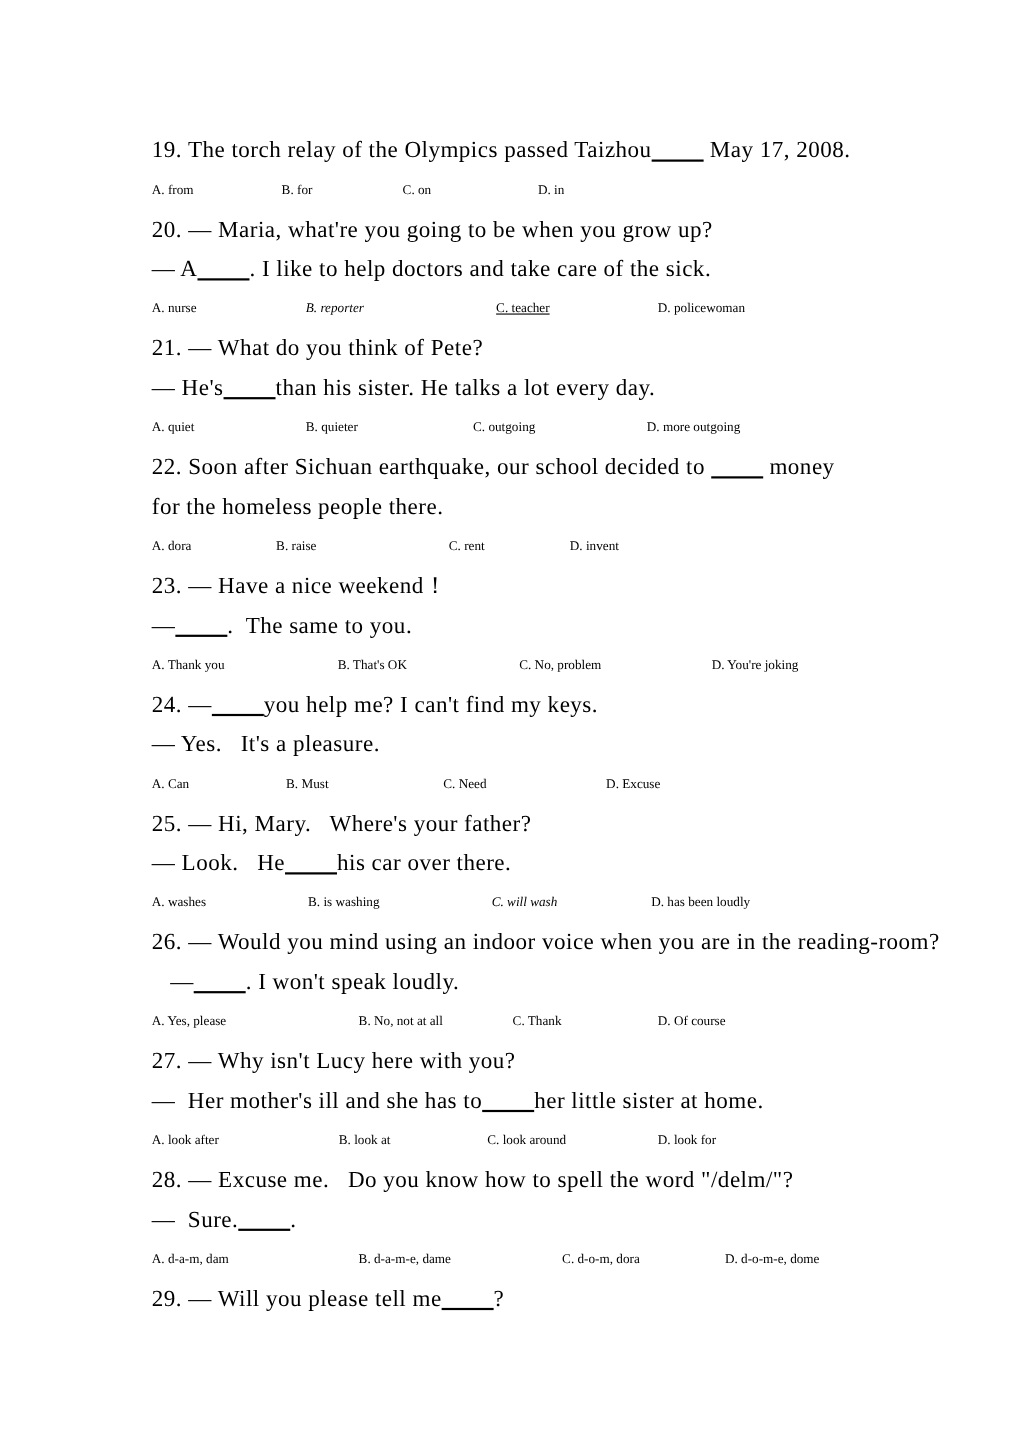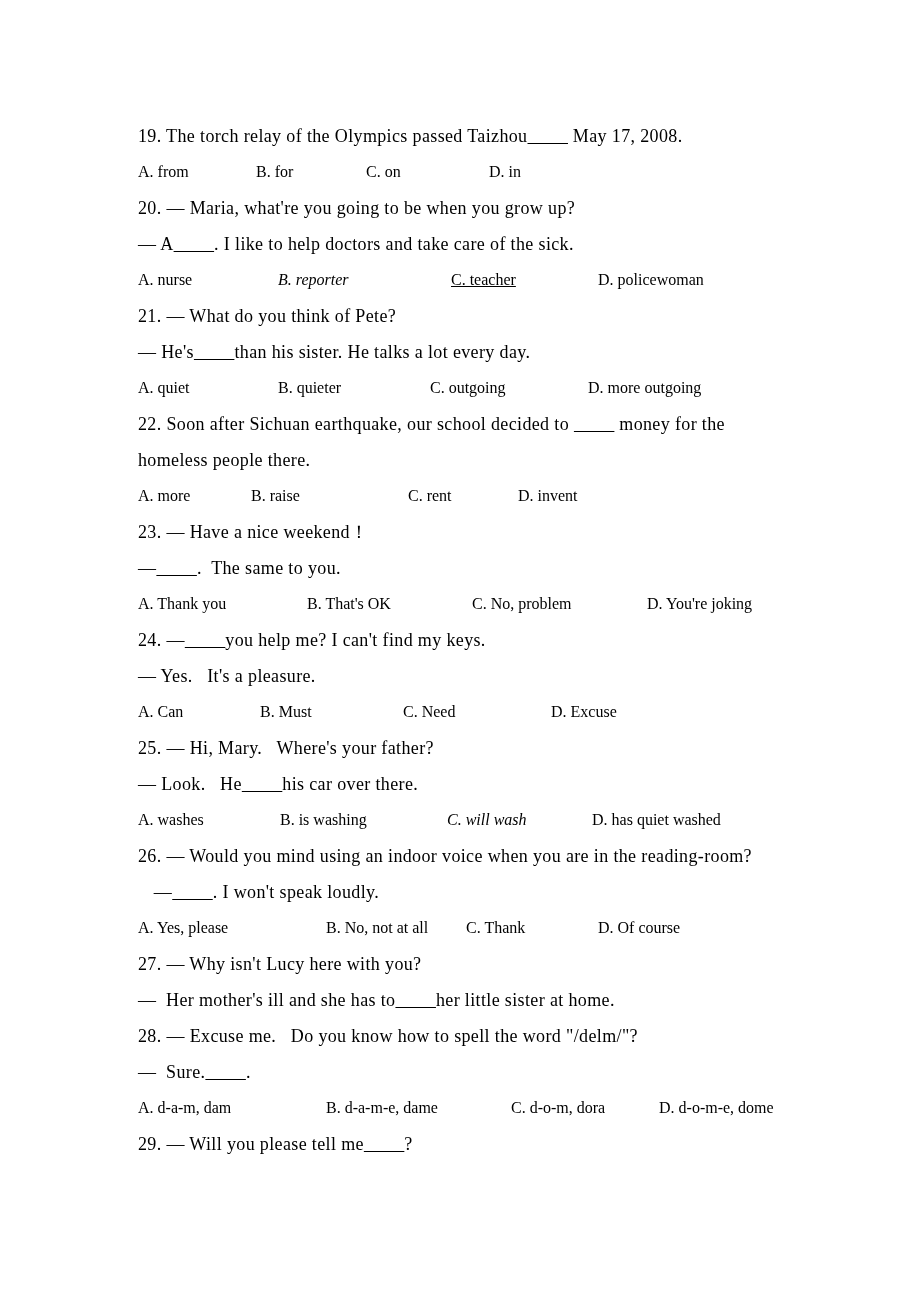--- a/index.html
+++ b/index.html
@@ -24,36 +24,36 @@
     padding: 0;
     box-sizing: border-box;
   }
   .content {
     position: absolute;
     left: 138px;
     top: 118px;
     width: 640px;
   }
   .line {
-    font-size: 18px;
+    font-size: 21px;
     line-height: 36px;
     white-space: pre;
     letter-spacing: 0.02em;
   }
   .line.wrap {
     white-space: normal;
     width: 625px;
     text-indent: 0;
   }
   .line.indent {
     padding-left: 11px;
   }
   
   .opts {
-    font-size: 16px;
+    font-size: 12px;
     line-height: 36px;
     white-space: nowrap;
   }
   .opts span.opt {
     display: inline-block;
     vertical-align: baseline;
   }
   .blank {
     text-decoration: underline;
     letter-spacing: 0;
@@ -73,45 +73,46 @@
         <div class="line">— A<span class="blank">&nbsp;&nbsp;&nbsp;&nbsp;&nbsp;&nbsp;&nbsp;&nbsp;&nbsp;</span>. I like to help doctors and take care of the sick.</div>
         <div class="opts"><span class="opt" style="width: 140px;">A. nurse</span><span class="opt" style="width: 173px; font-style: italic;">B. reporter</span><span class="opt" style="width: 147px; text-decoration: underline;">C. teacher</span><span class="opt">D. policewoman</span></div>
       </div>
       <div>
         <div class="line">21. — What do you think of Pete?</div>
         <div class="line">— He's<span class="blank">&nbsp;&nbsp;&nbsp;&nbsp;&nbsp;&nbsp;&nbsp;&nbsp;&nbsp;</span>than his sister. He talks a lot every day.</div>
         <div class="opts"><span class="opt" style="width: 140px;">A. quiet</span><span class="opt" style="width: 152px;">B. quieter</span><span class="opt" style="width: 158px;">C. outgoing</span><span class="opt">D. more outgoing</span></div>
       </div>
       <div>
         <div class="line wrap">22. Soon after Sichuan earthquake,   our school decided to <span class="blank">&nbsp;&nbsp;&nbsp;&nbsp;&nbsp;&nbsp;&nbsp;&nbsp;&nbsp;</span> money for the homeless people there.</div>
-        <div class="opts"><span class="opt" style="width: 113px;">A. more</span><span class="opt" style="width: 111px;">B. raise</span><span class="opt" style="width: 110px; margin-left: 46px;">C. rent</span><span class="opt">D. invent</span></div>
+        <div class="opts"><span class="opt" style="width: 113px;">A. dora</span><span class="opt" style="width: 111px;">B. raise</span><span class="opt" style="width: 110px; margin-left: 46px;">C. rent</span><span class="opt">D. invent</span></div>
       </div>
       <div>
         <div class="line">23. — Have a nice weekend！</div>
         <div class="line">—<span class="blank">&nbsp;&nbsp;&nbsp;&nbsp;&nbsp;&nbsp;&nbsp;&nbsp;&nbsp;</span>.  The same to you.</div>
         <div class="opts"><span class="opt" style="width: 169px;">A. Thank you</span><span class="opt" style="width: 165px;">B. That's OK</span><span class="opt" style="width: 175px;">C. No, problem</span><span class="opt">D. You're joking</span></div>
       </div>
       <div>
         <div class="line">24. —<span class="blank">&nbsp;&nbsp;&nbsp;&nbsp;&nbsp;&nbsp;&nbsp;&nbsp;&nbsp;</span>you help me? I can't find my keys.</div>
         <div class="line">— Yes.   It's a pleasure.</div>
         <div class="opts"><span class="opt" style="width: 122px;">A. Can</span><span class="opt" style="width: 143px;">B. Must</span><span class="opt" style="width: 148px;">C. Need</span><span class="opt">D. Excuse</span></div>
       </div>
       <div>
         <div class="line">25. — Hi, Mary.   Where's your father?</div>
         <div class="line">— Look.   He<span class="blank">&nbsp;&nbsp;&nbsp;&nbsp;&nbsp;&nbsp;&nbsp;&nbsp;&nbsp;</span>his car over there.</div>
-        <div class="opts"><span class="opt" style="width: 142px;">A. washes</span><span class="opt" style="width: 167px;">B. is washing</span><span class="opt" style="width: 145px; font-style: italic;">C. will wash</span><span class="opt">D. has quiet washed</span></div>
+        <div class="opts"><span class="opt" style="width: 142px;">A. washes</span><span class="opt" style="width: 167px;">B. is washing</span><span class="opt" style="width: 145px; font-style: italic;">C. will wash</span><span class="opt">D. has been loudly</span></div>
       </div>
       <div>
         <div class="line">26. — Would you mind using an indoor voice when you are in the reading-room?</div>
         <div class="line indent"> —<span class="blank">&nbsp;&nbsp;&nbsp;&nbsp;&nbsp;&nbsp;&nbsp;&nbsp;&nbsp;</span>. I won't speak loudly.</div>
         <div class="opts"><span class="opt" style="width: 188px;">A. Yes, please</span><span class="opt" style="width: 140px;">B. No, not at all</span><span class="opt" style="width: 132px;">C. Thank</span><span class="opt">D. Of course</span></div>
       </div>
       <div>
         <div class="line">27. — Why isn't Lucy here with you?</div>
         <div class="line">—  Her mother's ill and she has to<span class="blank">&nbsp;&nbsp;&nbsp;&nbsp;&nbsp;&nbsp;&nbsp;&nbsp;&nbsp;</span>her little sister at home.</div>
+        <div class="opts"><span class="opt" style="width: 170px;">A. look after</span><span class="opt" style="width: 135px;">B. look at</span><span class="opt" style="width: 155px;">C. look around</span><span class="opt">D. look for</span></div>
       </div>
       <div>
         <div class="line">28. — Excuse me.   Do you know how to spell the word "/delm/"?</div>
         <div class="line">—  Sure.<span class="blank">&nbsp;&nbsp;&nbsp;&nbsp;&nbsp;&nbsp;&nbsp;&nbsp;&nbsp;</span>.</div>
         <div class="opts"><span class="opt" style="width: 188px;">A. d-a-m, dam</span><span class="opt" style="width: 185px;">B. d-a-m-e, dame</span><span class="opt" style="width: 148px;">C. d-o-m, dora</span><span class="opt">D. d-o-m-e, dome</span></div>
       </div>
       <div>
         <div class="line">29. — Will you please tell me<span class="blank">&nbsp;&nbsp;&nbsp;&nbsp;&nbsp;&nbsp;&nbsp;&nbsp;&nbsp;</span>?</div>
       </div>
     </div>

